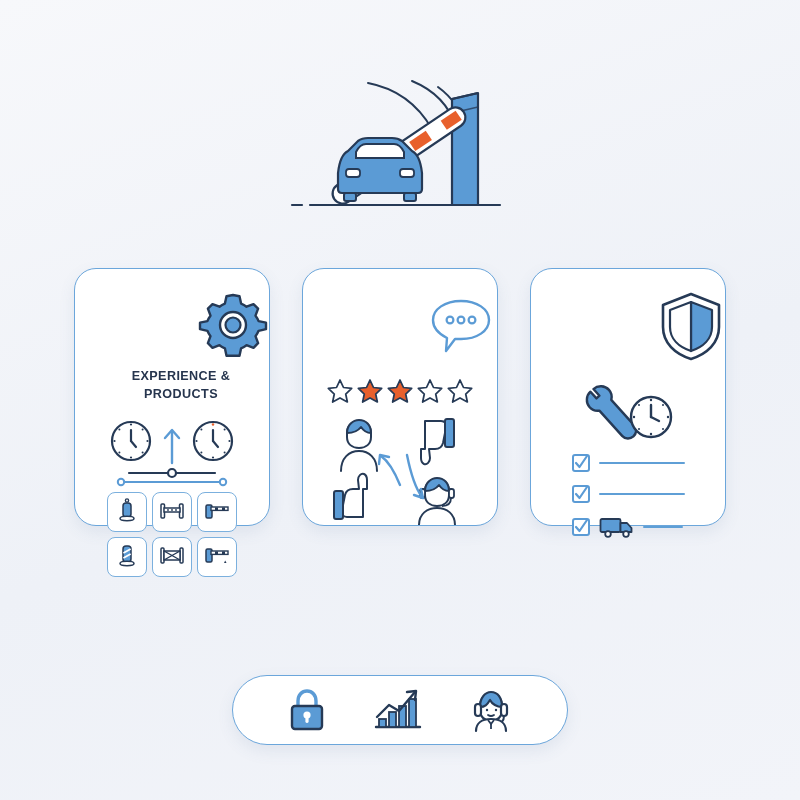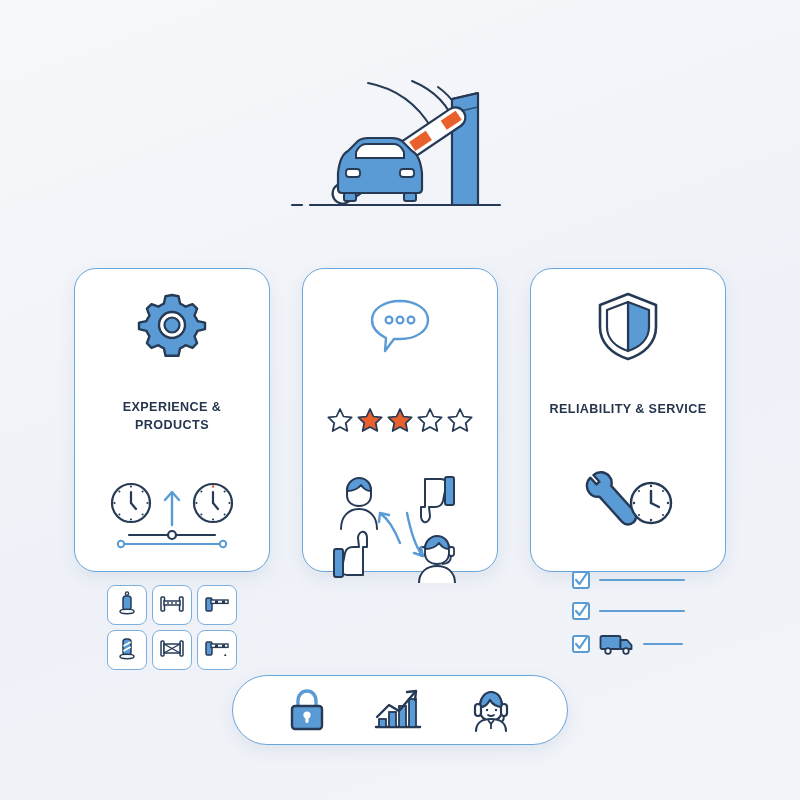--- a/index.html
+++ b/index.html
@@ -43,31 +43,30 @@
     left: 74px;
     top: 268px;
     width: 652px;
     height: 358px;
     display: flex;
     justify-content: space-between;
   }
 
   .card {
     width: 196px;
-    height: 304px;
+    height: 258px;
     background: #ffffff;
     border: 1.6px solid #6ba6db;
     border-radius: 22px;
     box-shadow: 0 6px 16px rgba(80, 110, 150, 0.10);
     display: flex;
     flex-direction: column;
-    align-items: center;
+    align-items: flex-end;
     padding-top: 20px;
     position: relative;
-    gap: 31px;
   }
 
   .card-icon {
     height: 82px;
     display: flex;
     align-items: center;
     justify-content: center;
   }
 
   .card-title {
@@ -416,21 +415,20 @@
     <div class="card">
 
       <div class="card-icon">
         <svg width="68" height="74" viewBox="0 0 68 74">
           <path d="M34 5 L62 16 L62 38 C62 54 50 65 34 70 C18 65 6 54 6 38 L6 16 Z" fill="#ffffff" stroke="#263a56" stroke-width="2.6" stroke-linejoin="round"></path>
           <path d="M34 13 L55 21 L55 38 C55 50 46 58 34 62 Z" fill="#5b9bd5" stroke="#263a56" stroke-width="2.2" stroke-linejoin="round"></path>
           <path d="M34 13 L13 21 L13 38 C13 50 22 58 34 62 Z" fill="#ffffff" stroke="#263a56" stroke-width="2.2" stroke-linejoin="round"></path>
         </svg>
       </div>
 
-      <div class="card-title">RELIABILITY &amp; SERVICE</div>
 
       <div class="card-mid">
         <svg width="110" height="70" viewBox="0 0 110 70">
 
           <g transform="rotate(-42 42 34)">
             <path d="M36 4 C 30 4 25 9 25 15 C25 19 27 22 30 24 L30 58 C30 63 34 66 38 66 C42 66 46 63 46 58 L46 24 C49 22 51 19 51 15 C51 9 46 4 40 4 L40 13 L36 13 Z" fill="#5b9bd5" stroke="#263a56" stroke-width="2.4" stroke-linejoin="round"></path>
           </g>
 
           <g>
             <circle cx="78" cy="41" r="20" fill="#ffffff" stroke="#263a56" stroke-width="2.4"></circle>

